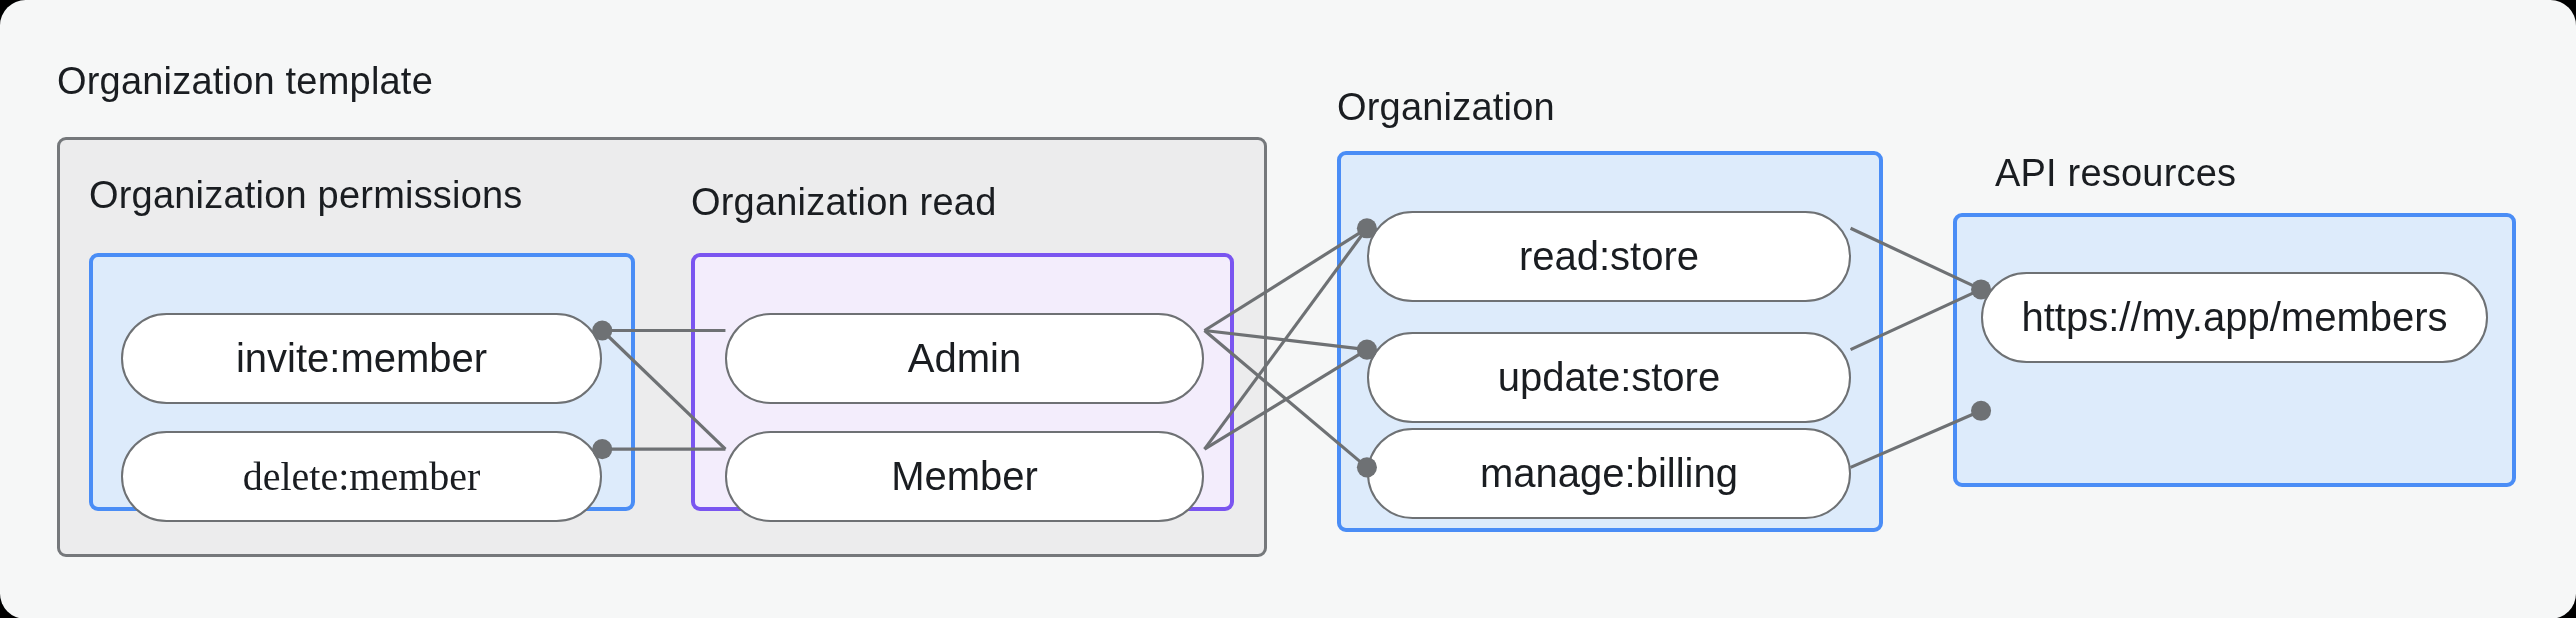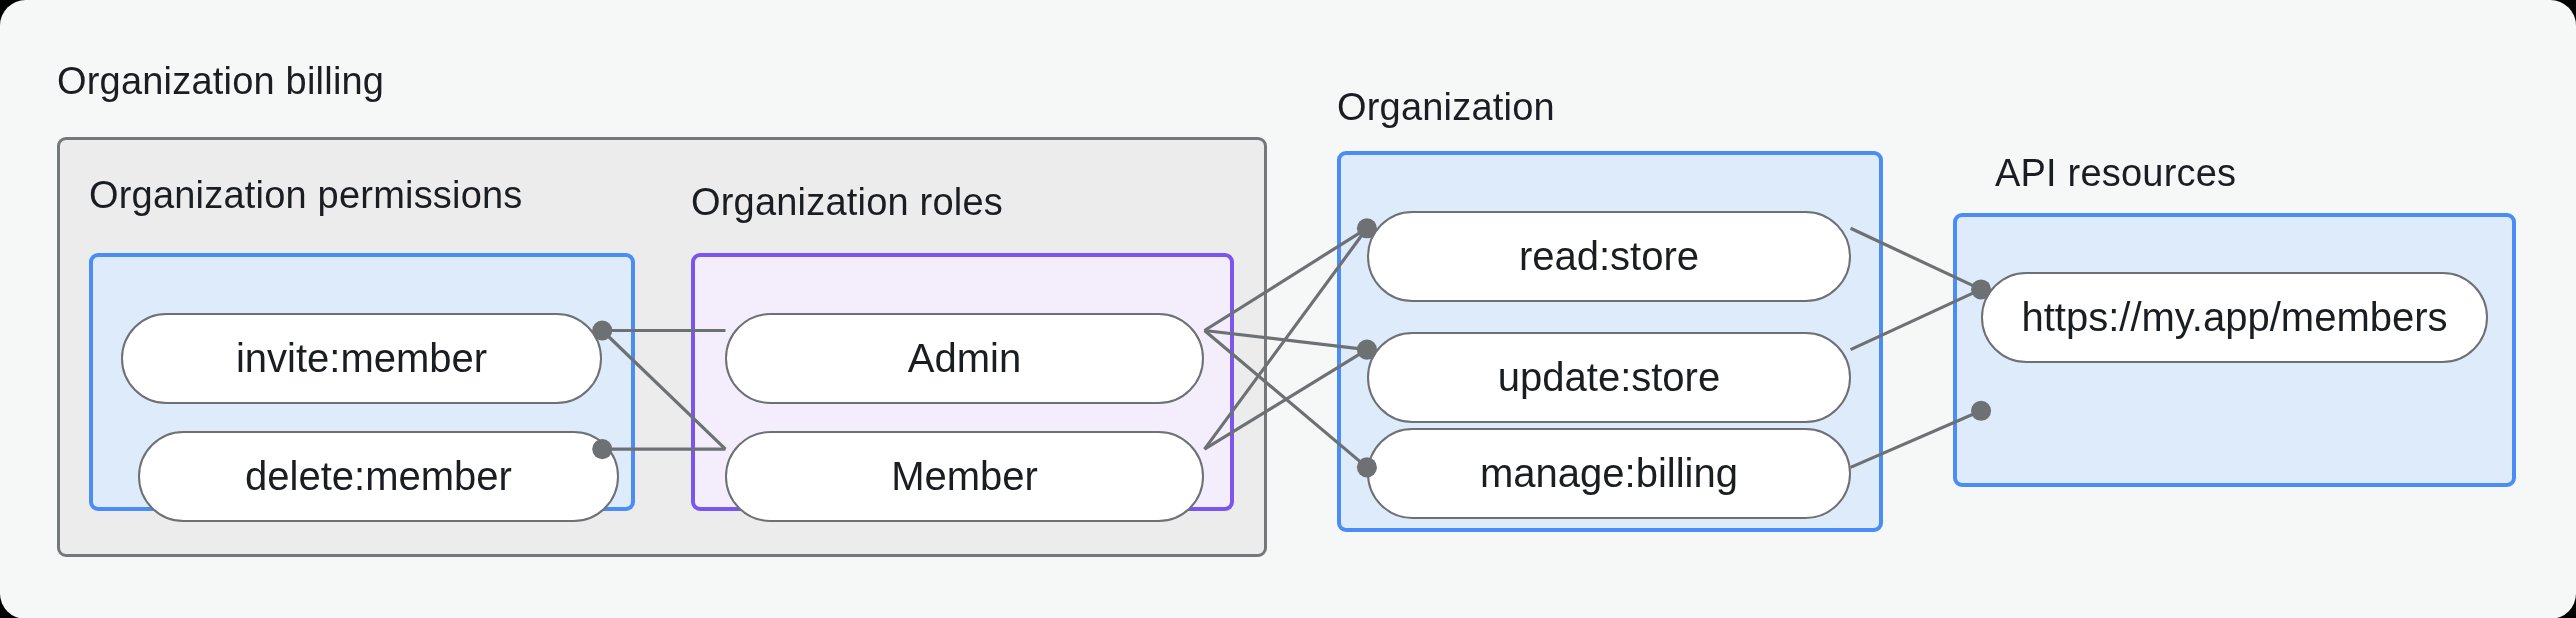--- a/index.html
+++ b/index.html
@@ -68,30 +68,30 @@
     left:0;top:0;
     pointer-events:none;
     z-index:6;
   }
 </style>
 </head>
 <body>
 
 <div class="page">
 
-  <div class="section-label" style="left:57px;top:58px;">Organization billing</div>
+  <div class="section-label" style="left:57px;top:58px;">Organization template</div>
 
   <div class="group-box gray-box" style="left:57px;top:137px;width:1210px;height:420px;"></div>
 
   <div class="section-label" style="left:89px;top:172px;">Organization permissions</div>
   <div class="group-box blue-box" style="left:89px;top:253px;width:546px;height:258px;"></div>
   <div class="pill" style="left:121px;top:285px;width:481px;">invite:member</div>
-  <div class="pill" style="left:138px;top:403px;width:481px;">delete:member</div>
+  <div class="pill" style="left:121px;top:403px;width:481px;font-family:Liberation Serif, serif;">delete:member</div>
 
-  <div class="section-label" style="left:691px;top:179px;">Organization roles</div>
+  <div class="section-label" style="left:691px;top:179px;">Organization read</div>
   <div class="group-box purple-box" style="left:691px;top:253px;width:543px;height:258px;"></div>
   <div class="pill" style="left:725px;top:285px;width:479px;">Admin</div>
   <div class="pill" style="left:725px;top:403px;width:479px;">Member</div>
 
   <div class="section-label" style="left:1337px;top:84px;">Organization</div>
   <div class="group-box blue-box" style="left:1337px;top:151px;width:546px;height:381px;"></div>
   <div class="pill" style="left:1367px;top:183px;width:484px;">read:store</div>
   <div class="pill" style="left:1367px;top:304px;width:484px;">update:store</div>
   <div class="pill" style="left:1367px;top:400px;width:484px;">manage:billing</div>
 

